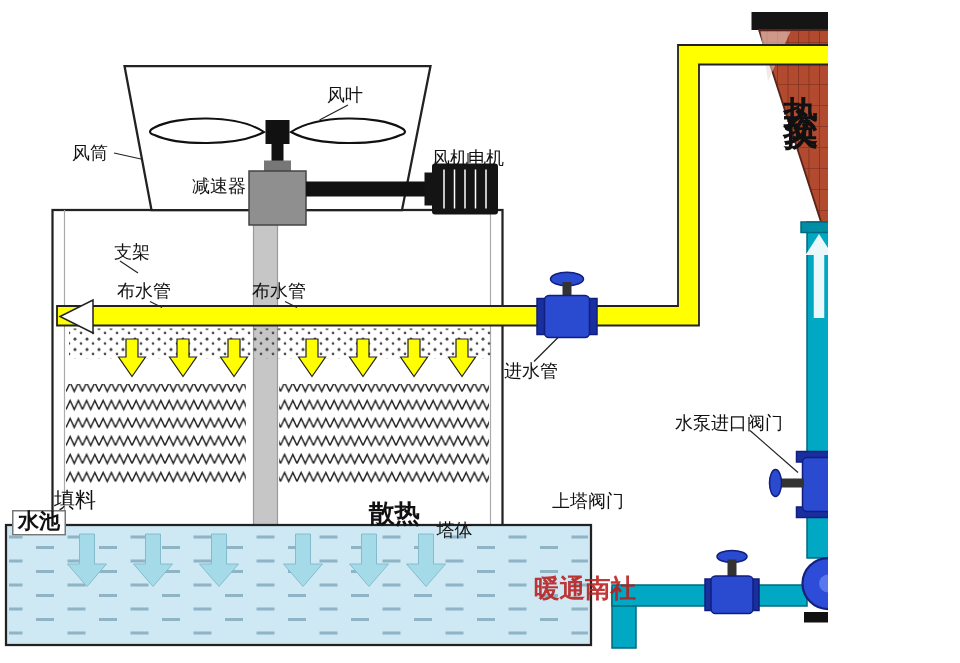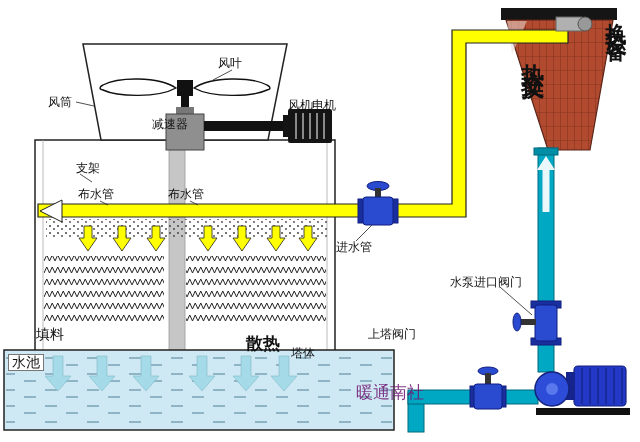--- a/index.html
+++ b/index.html
@@ -1,24 +1,24 @@
 <!DOCTYPE html>
 <html><head>
 <meta charset="utf-8">
 <style>
   html,body{margin:0;padding:0;background:#fff;}
-  .stage{position:relative;width:640px;height:442px;background:#fff;overflow:hidden;
+  .stage{position:relative;width:552px;height:442px;background:#fff;overflow:hidden;
          font-family:"DejaVu Sans",sans-serif;}
   svg.layer{position:absolute;left:0;top:0;z-index:1;}
   .lbl{position:absolute;color:#111;white-space:nowrap;z-index:2;line-height:1.1;font-size:12px;}
   .v{writing-mode:vertical-rl;letter-spacing:6px;}
   .chip{background:#fff;border:1px solid #777;padding:0 3px;}
   .badge{position:absolute;z-index:3;background:rgba(105,105,105,.55);color:#fff;
          border-radius:13px;padding:3px 11px;font-size:14px;}
-  .brandmark{position:absolute;z-index:3;color:#701a75;font-size:17px;font-weight:400;opacity:.88;}
+  .brandmark{position:absolute;z-index:3;color:#b91c1c;font-size:17px;font-weight:700;opacity:.88;}
 </style>
 </head>
 <body>
 
 <div class="stage">
 
 <svg class="layer" width="640" height="442" viewBox="0 0 640 442">
   <defs>
     <pattern id="zig" width="11" height="12" patternUnits="userSpaceOnUse">
       <path d="M0,9 L2.75,3 L5.5,9 L8.25,3 L11,9" fill="none" stroke="#222" stroke-width="1"></path>
@@ -156,29 +156,29 @@
     <line x1="100" y1="201" x2="108" y2="205"></line>
     <line x1="190" y1="201" x2="198" y2="205"></line>
     <line x1="356" y1="241" x2="372" y2="225"></line>
     <line x1="500" y1="287" x2="532" y2="315"></line>
   </g>
 </svg>
 
 <div class="lbl" style="left:218px;top:57px">风叶</div>
 <div class="lbl" style="left:48px;top:96px">风筒</div>
 <div class="lbl" style="left:288px;top:99px">风机电机</div>
-<div class="lbl" style="left:152px;top:118px">减速器</div>
+<div class="lbl" style="left:128px;top:118px">减速器</div>
 <div class="lbl" style="left:76px;top:162px">支架</div>
 <div class="lbl" style="left:78px;top:188px">布水管</div>
 <div class="lbl" style="left:168px;top:188px">布水管</div>
 <div class="lbl" style="left:336px;top:241px">进水管</div>
 <div class="lbl" style="left:450px;top:276px">水泵进口阀门</div>
 <div class="lbl" style="left:368px;top:328px">上塔阀门</div>
 <div class="lbl" style="left:36px;top:327px;font-size:14px;font-weight:normal">填料</div>
 <div class="lbl" style="left:246px;top:334px;font-size:17px;font-weight:bold">散热</div>
 <div class="lbl" style="left:291px;top:347px">塔体</div>
-<div class="lbl chip" style="left:8px;top:354px;font-size:14px;font-weight:normal">水池</div>
+<div class="lbl chip" style="left:8px;top:340px;font-size:14px;font-weight:bold">水池</div>
 <div class="lbl v" style="left:604px;top:6px;font-size:21px;font-weight:bold;height:112px">换热设备</div>
 <div class="lbl v" style="left:520px;top:46px;font-size:23px;font-weight:bold;height:100px">热交换</div>
 
 <div class="brandmark" style="left:356px;top:381px">暖通南社</div>
 
 </div>
 
 </body></html>

